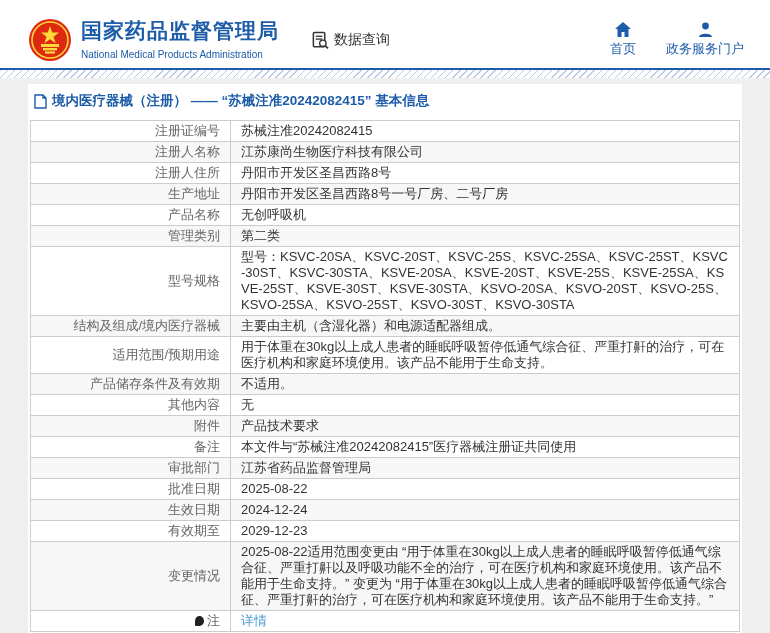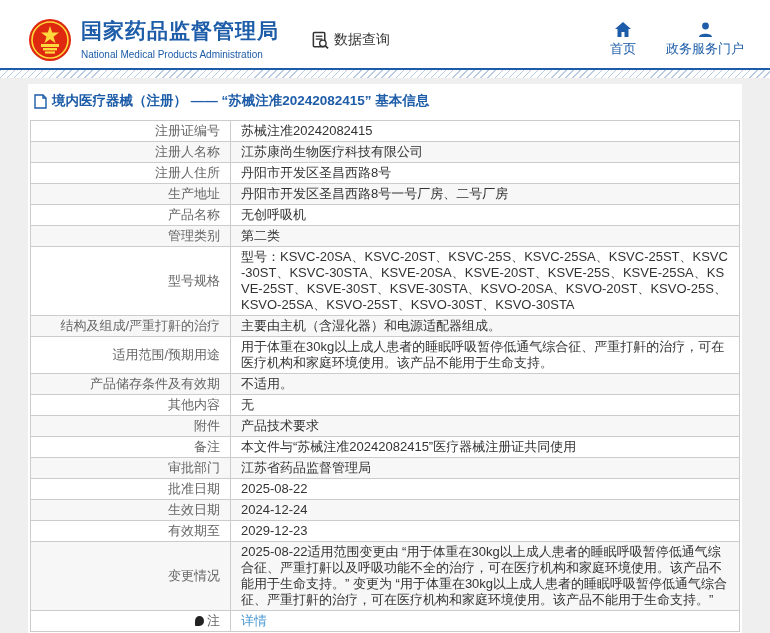--- a/index.html
+++ b/index.html
@@ -169,21 +169,21 @@
         </tr>
         <tr>
           <td class="label-cell">管理类别</td>
           <td class="value-cell">第二类</td>
         </tr>
         <tr>
           <td class="label-cell">型号规格</td>
           <td class="value-cell">型号：KSVC-20SA、KSVC-20ST、KSVC-25S、KSVC-25SA、KSVC-25ST、KSVC-30ST、KSVC-30STA、KSVE-20SA、KSVE-20ST、KSVE-25S、KSVE-25SA、KSVE-25ST、KSVE-30ST、KSVE-30STA、KSVO-20SA、KSVO-20ST、KSVO-25S、KSVO-25SA、KSVO-25ST、KSVO-30ST、KSVO-30STA</td>
         </tr>
         <tr>
-          <td class="label-cell">结构及组成/严重打鼾的治疗</td>
+          <td class="label-cell">结构及组成/境内医疗器械</td>
           <td class="value-cell">主要由主机（含湿化器）和电源适配器组成。</td>
         </tr>
         <tr>
           <td class="label-cell">适用范围/预期用途</td>
           <td class="value-cell">用于体重在30kg以上成人患者的睡眠呼吸暂停低通气综合征、严重打鼾的治疗，可在医疗机构和家庭环境使用。该产品不能用于生命支持。</td>
         </tr>
         <tr>
           <td class="label-cell">产品储存条件及有效期</td>
           <td class="value-cell">不适用。</td>
         </tr>

